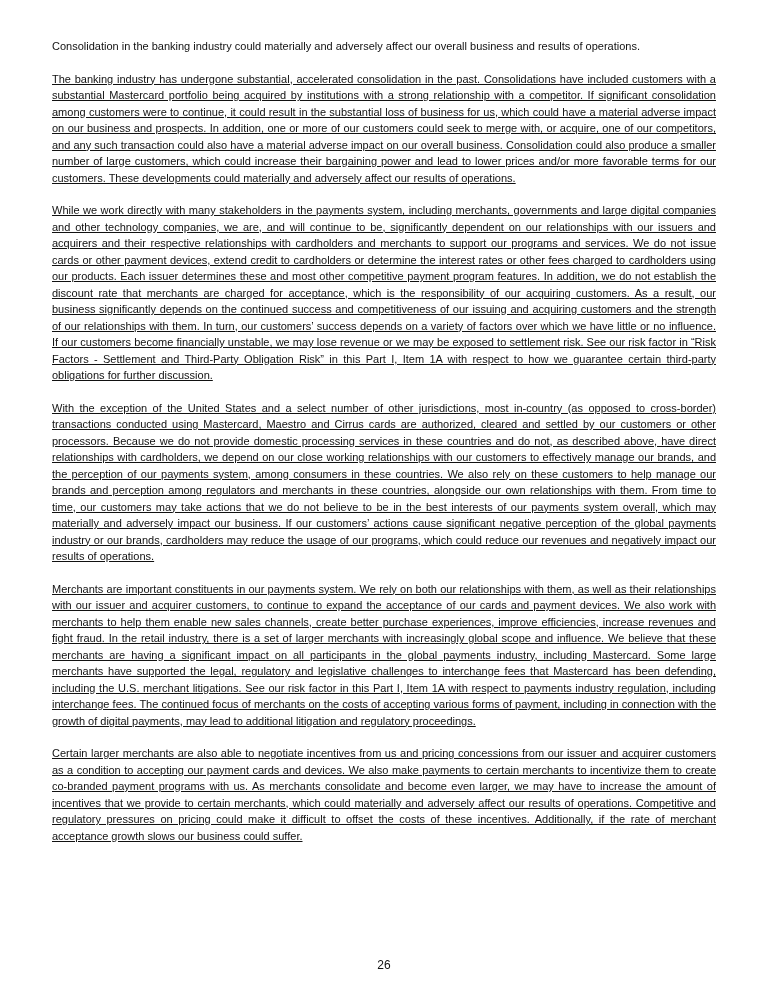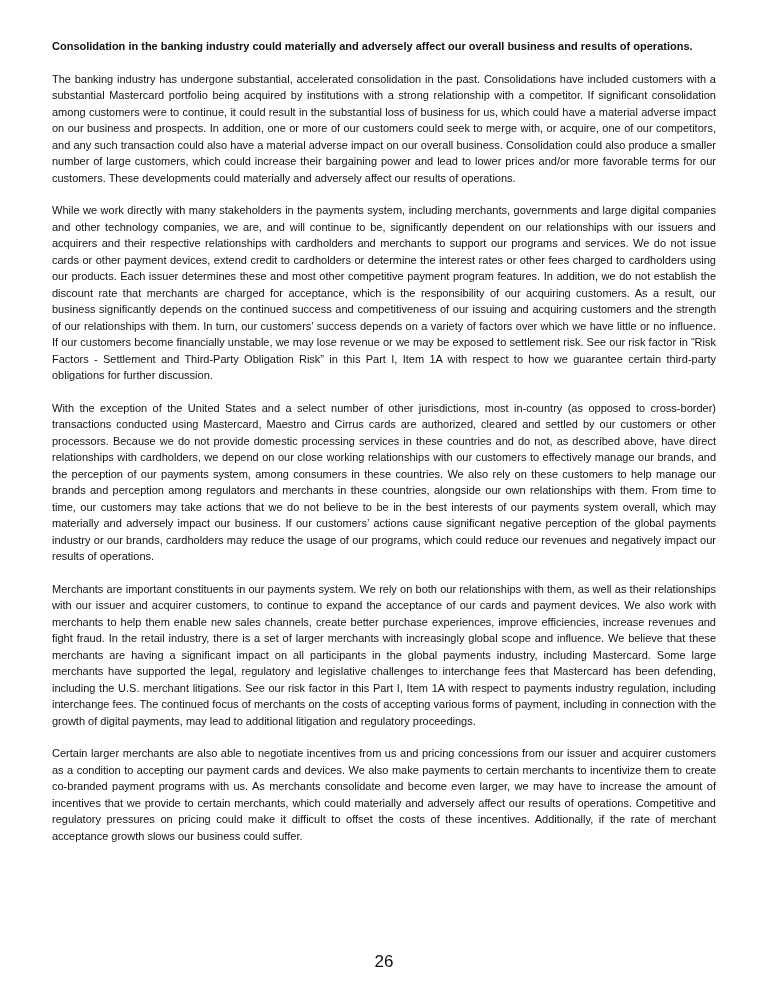--- a/index.html
+++ b/index.html
@@ -14,35 +14,36 @@
     box-sizing: border-box;
     padding: 38px 52px 0 52px;
     background: #ffffff;
     font-family: "Liberation Sans", sans-serif;
     font-size: 11px;
     line-height: 1.5;
     color: #111111;
     overflow: hidden;
   }
   .heading {
-    font-weight: bold;
+    font-weight: normal;
     text-align: justify;
     margin: 0 0 15px 0;
   }
   .body-para {
     text-align: justify;
     margin: 16px 0 15px 0;
+    text-decoration: underline;
   }
   .page-number {
     position: absolute;
     bottom: 26px;
     left: 0;
     width: 100%;
     text-align: center;
-    font-size: 17px;
+    font-size: 12px;
     color: #111111;
   }
 </style>
 </head>
 <body>
 
 <div class="page">
 
   <p class="heading">Consolidation in the banking industry could materially and adversely affect our overall business and results of operations.</p>
 

